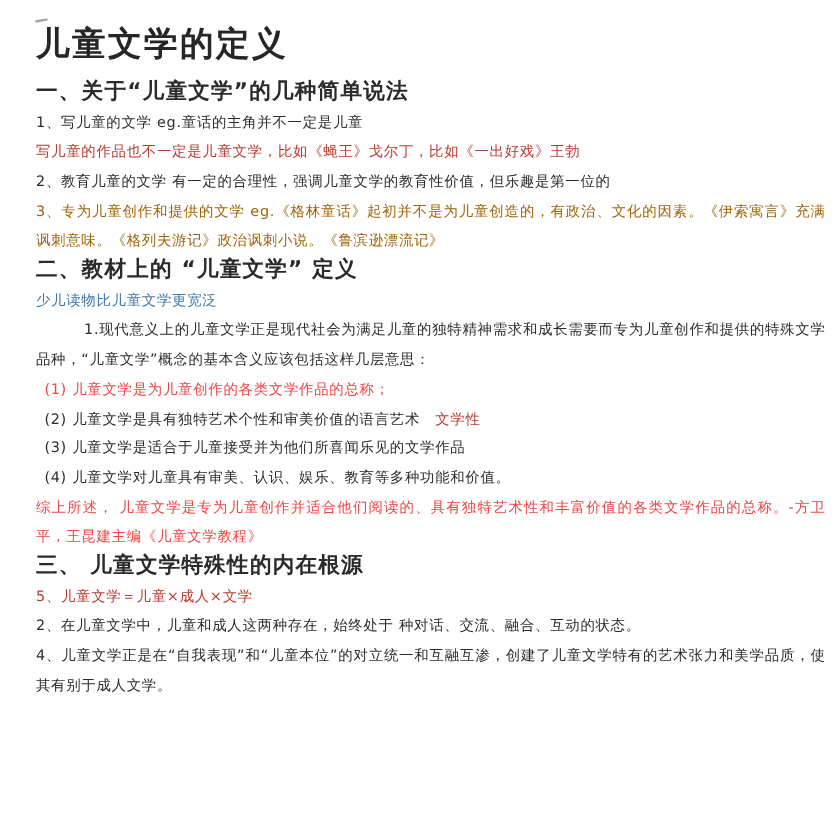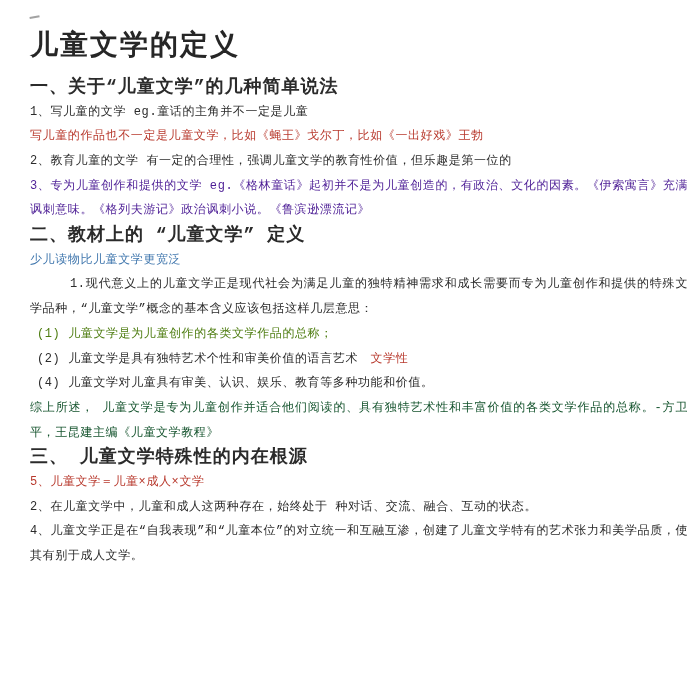--- a/index.html
+++ b/index.html
@@ -9,22 +9,21 @@
     width: 700px;
     height: 698px;
     overflow: hidden;
     font-family: "DejaVu Sans", sans-serif;
   }
   .page {
     position: relative;
     box-sizing: border-box;
     width: 700px;
     height: 698px;
-    padding: 26px 12px 0 30px;
-    font-family: Liberation Mono, monospace;
+    padding: 16px 12px 0 30px;
   }
   .stray-mark {
     position: absolute;
     left: 30px;
     top: 16px;
     width: 10px;
     height: 5px;
     border-top: 2px solid #555;
     transform: rotate(-10deg);
     opacity: 0.55;
@@ -58,26 +57,27 @@
 <body>
 
 <div class="page">
   <div class="stray-mark"></div>
   <h1 class="doc-title">儿童文学的定义</h1>
   <div id="content">
       <div class="line bold"><span style="color: rgb(43, 43, 43);">一、关于“儿童文学”的几种简单说法</span></div>
       <div class="line"><span style="color: rgb(43, 43, 43);">1、写儿童的文学  eg.童话的主角并不一定是儿童</span></div>
       <div class="line"><span style="color: rgb(184, 57, 45);">写儿童的作品也不一定是儿童文学，比如《蝇王》戈尔丁，比如《一出好戏》王勃</span></div>
       <div class="line"><span style="color: rgb(43, 43, 43);">2、教育儿童的文学  有一定的合理性，强调儿童文学的教育性价值，但乐趣是第一位的</span></div>
-      <div class="line"><span style="color: #4c1d95;">3、专为儿童创作和提供的文学  eg.《格林童话》起初并不是为儿童创造的，有政治、文化的因素。《伊索寓言》充满讽刺意味。《格列夫游记》政治讽刺小说。《鲁滨逊漂流记》</span></div>
+      <div class="line"><span style="color: #a16207;">3、专为儿童创作和提供的文学  eg.《格林童话》起初并不是为儿童创造的，有政治、文化的因素。《伊索寓言》充满讽刺意味。《格列夫游记》政治讽刺小说。《鲁滨逊漂流记》</span></div>
       <div class="line bold"><span style="color: rgb(43, 43, 43);">二、教材上的 “儿童文学” 定义</span></div>
       <div class="line"><span style="color: rgb(63, 118, 173);">少儿读物比儿童文学更宽泛</span></div>
       <div class="line"><span style="color: rgb(43, 43, 43); margin-left: 40px;">1.现代意义上的儿童文学正是现代社会为满足儿童的独特精神需求和成长需要而专为儿童创作和提供的特殊文学品种，“儿童文学”概念的基本含义应该包括这样几层意思：</span></div>
-      <div class="line indent"><span style="color: #4d7c0f;">(1) 儿童文学是为儿童创作的各类文学作品的总称；</span></div>
+      <div class="line indent"><span style="color: #ef4444;">(1) 儿童文学是为儿童创作的各类文学作品的总称；</span></div>
       <div class="line indent"><span style="color: rgb(43, 43, 43);">(2) 儿童文学是具有独特艺术个性和审美价值的语言艺术　</span><span style="color: rgb(184, 57, 45);">文学性</span></div>
+      <div class="line indent"><span style="color: rgb(43, 43, 43);">(3) 儿童文学是适合于儿童接受并为他们所喜闻乐见的文学作品</span></div>
       <div class="line indent"><span style="color: rgb(43, 43, 43);">(4) 儿童文学对儿童具有审美、认识、娱乐、教育等多种功能和价值。</span></div>
-      <div class="line"><span style="color: #14532d;">综上所述， 儿童文学是专为儿童创作并适合他们阅读的、具有独特艺术性和丰富价值的各类文学作品的总称。-方卫平，王昆建主编《儿童文学教程》</span></div>
+      <div class="line"><span style="color: #ef4444;">综上所述， 儿童文学是专为儿童创作并适合他们阅读的、具有独特艺术性和丰富价值的各类文学作品的总称。-方卫平，王昆建主编《儿童文学教程》</span></div>
       <div class="line bold"><span style="color: rgb(43, 43, 43);">三、 儿童文学特殊性的内在根源</span></div>
       <div class="line"><span style="color: rgb(184, 57, 45);">5、儿童文学＝儿童×成人×文学</span></div>
       <div class="line"><span style="color: rgb(43, 43, 43);">2、在儿童文学中，儿童和成人这两种存在，始终处于 种对话、交流、融合、互动的状态。</span></div>
       <div class="line"><span style="color: rgb(43, 43, 43);">4、儿童文学正是在“自我表现”和“儿童本位”的对立统一和互融互渗，创建了儿童文学特有的艺术张力和美学品质，使其有别于成人文学。</span></div>
     </div>
 </div>
 
 </body></html>

